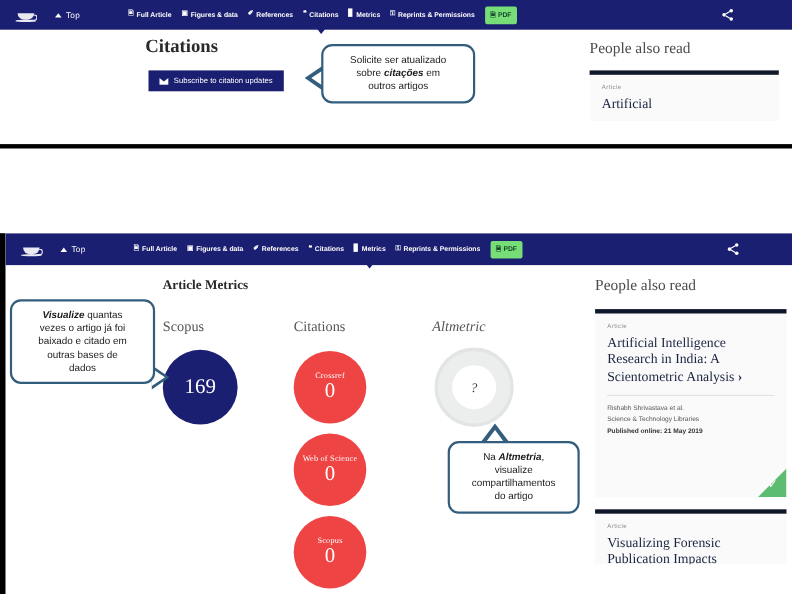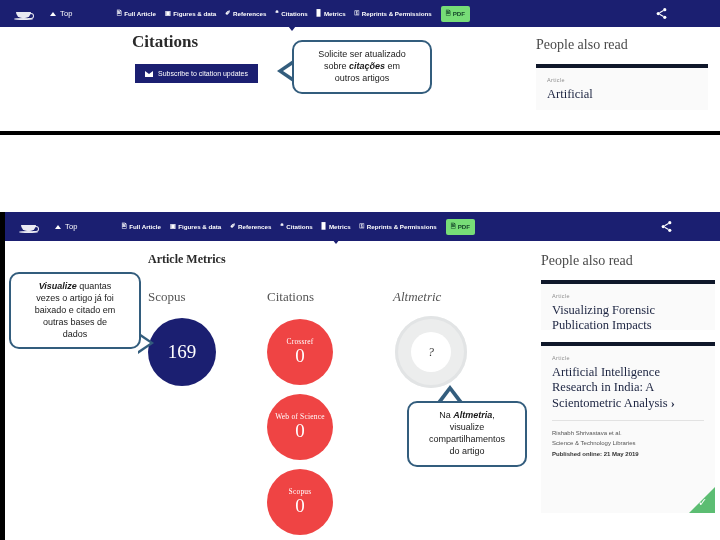--- a/index.html
+++ b/index.html
@@ -488,36 +488,36 @@
     <div class="metric-col" style="left:388px; top:48px;font-style:italic;">
       <div class="metric-label">Altmetric</div>
       <div class="donut" style="margin-top:11px; margin-left:2px;">
         <div class="hole">?</div>
       </div>
     </div>
 
     <div class="rail" style="left:536px; top:12px; width:174px;">
       <div class="rail-title">People also read</div>
 
-      <div class="pa-card" style="margin-top:11px; height:50px; padding-bottom:0;">
-        <div class="pa-kicker">Article</div>
-        <div class="pa-title">Visualizing Forensic Publication Impacts</div>
-      </div>
-
       <div class="pa-card" style="margin-top:12px; height:171px;">
         <div class="pa-kicker">Article</div>
         <div class="pa-title"><span>Artificial Intelligence Research in India: A Scientometric Analysis</span> <span class="arrow">›</span></div>
         <div class="pa-rule"></div>
         <div class="pa-meta">Rishabh Shrivastava et al.</div>
         <div class="pa-meta">Science &amp; Technology Libraries</div>
         <div class="pa-meta bold">Published online: 21 May 2019</div>
         <div class="corner-check">
           <span>✓</span>
         </div>
       </div>
+
+      <div class="pa-card" style="margin-top:11px; height:50px; padding-bottom:0;">
+        <div class="pa-kicker">Article</div>
+        <div class="pa-title">Visualizing Forensic Publication Impacts</div>
+      </div>
     </div>
   </div>
 
   <div class="tail tail-right-outer" style="left:133px; top:120px;"></div>
   <div class="tail tail-right-inner" style="left:133px; top:123px;"></div>
   <div class="callout" style="left:4px; top:60px; width:132px;">
     <div><em>Visualize</em><span> quantas</span></div>
     <div>vezes o artigo já foi</div>
     <div>baixado e citado em</div>
     <div>outras bases de</div>

